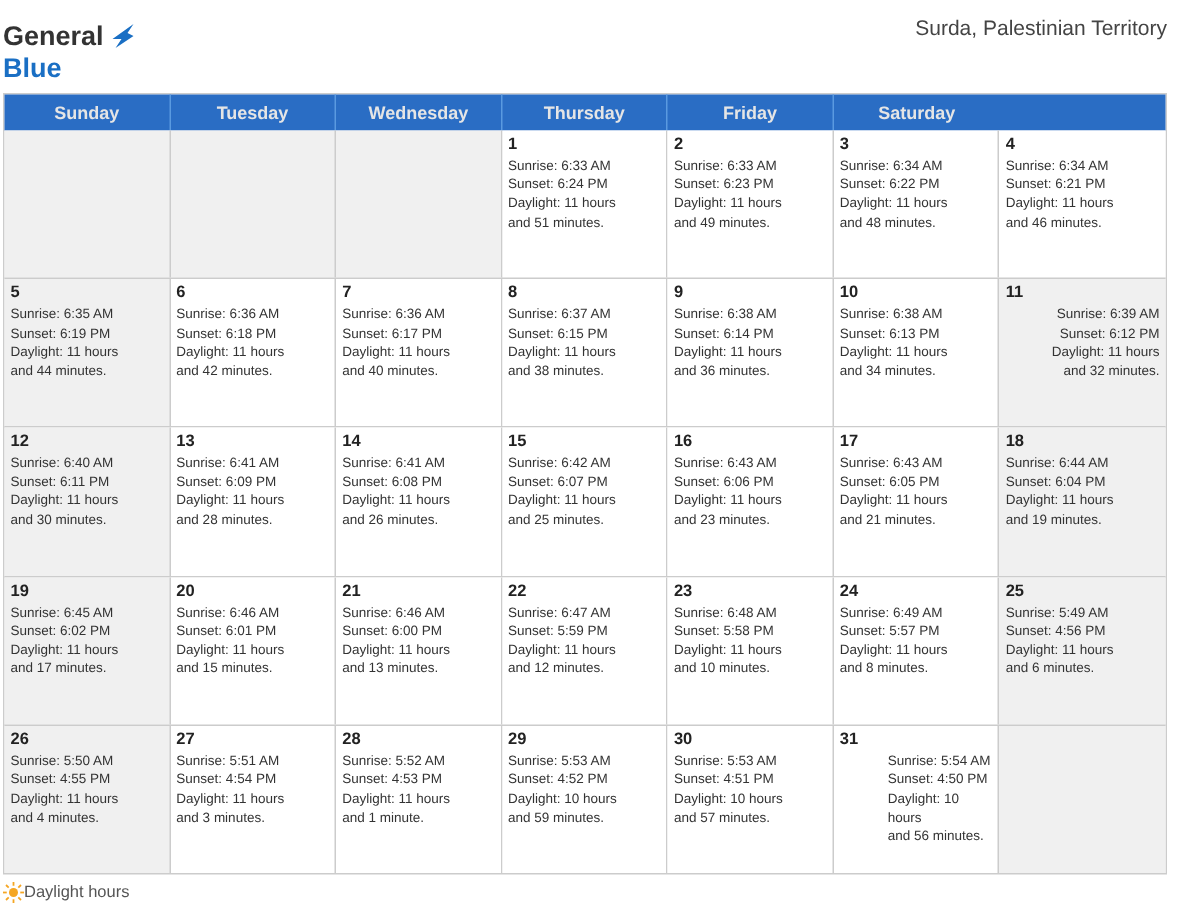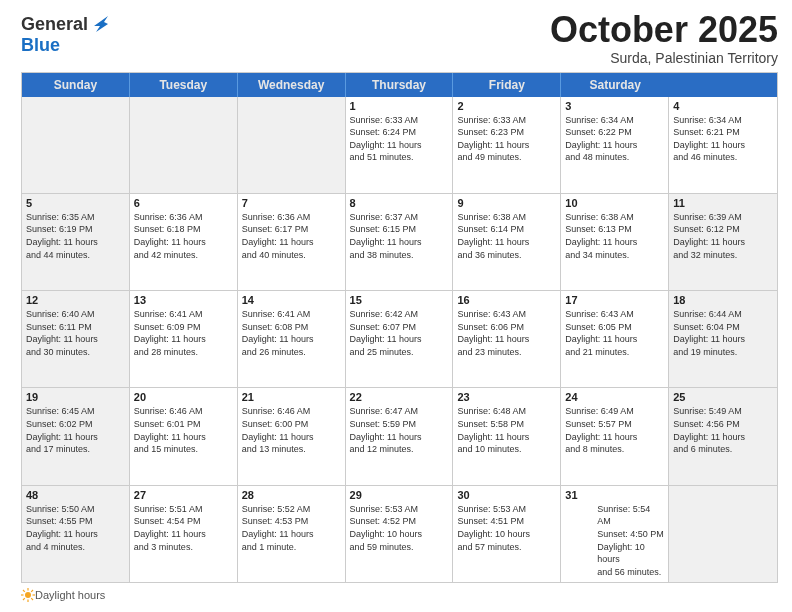--- a/index.html
+++ b/index.html
@@ -6,21 +6,21 @@
     body {
       font-family: Arial, sans-serif;
       background: #fff;
       width: 792px;
       height: 612px;
       overflow: hidden;
     }
     .page {
       width: 792px;
       height: 612px;
-      padding: 10px 14px 10px 21px;
+      padding: 10px 14px 10px 2px;
       display: flex;
       flex-direction: column;
     }
     .header {
       display: flex;
       align-items: flex-start;
       justify-content: space-between;
       margin-bottom: 6px;
     }
     .logo {
@@ -130,21 +130,20 @@
         <div style="display:flex;align-items:center;">
           <span class="logo-text logo-general">General</span>
           <svg class="logo-icon" viewBox="0 0 22 22">
             <polygon points="6,18 18,10 14,8 18,2 4,12 10,12" fill="#1a6fc4"></polygon>
           </svg>
         </div>
         <div class="logo-text logo-blue">Blue</div>
       </div>
     </div>
     <div class="title-block">
-      <div class="month-title">October 2025</div>
       <div class="subtitle">Surda, Palestinian Territory</div>
     </div>
   </div>
 
   <div class="calendar">
     <div class="cal-header-row">
     <div class="cal-header-cell">Sunday</div>
         <div class="cal-header-cell">Tuesday</div>
         <div class="cal-header-cell">Wednesday</div>
         <div class="cal-header-cell">Thursday</div>
@@ -223,21 +222,21 @@
           </div>
           <div class="cal-cell">
             <div class="day-num">10</div>
             <div class="cell-text" style="white-space: pre-line;">Sunrise: 6:38 AM
 Sunset: 6:13 PM
 Daylight: 11 hours
 and 34 minutes.</div>
           </div>
           <div class="cal-cell shaded">
             <div class="day-num">11</div>
-            <div class="cell-text" style="white-space: pre-line;">Sunrise: 6:39 AM
+            <div class="cell-text" style="white-space: pre-line; text-align: right;">Sunrise: 6:39 AM
 Sunset: 6:12 PM
 Daylight: 11 hours
 and 32 minutes.</div>
           </div>
         </div>
         <div class="cal-row">
           <div class="cal-cell shaded">
             <div class="day-num">12</div>
             <div class="cell-text" style="white-space: pre-line;">Sunrise: 6:40 AM
 Sunset: 6:11 PM
@@ -333,21 +332,21 @@
           <div class="cal-cell shaded">
             <div class="day-num">25</div>
             <div class="cell-text" style="white-space: pre-line;">Sunrise: 5:49 AM
 Sunset: 4:56 PM
 Daylight: 11 hours
 and 6 minutes.</div>
           </div>
         </div>
         <div class="cal-row">
           <div class="cal-cell shaded">
-            <div class="day-num">48</div>
+            <div class="day-num">26</div>
             <div class="cell-text" style="white-space: pre-line;">Sunrise: 5:50 AM
 Sunset: 4:55 PM
 Daylight: 11 hours
 and 4 minutes.</div>
           </div>
           <div class="cal-cell">
             <div class="day-num">27</div>
             <div class="cell-text" style="white-space: pre-line;">Sunrise: 5:51 AM
 Sunset: 4:54 PM
 Daylight: 11 hours

